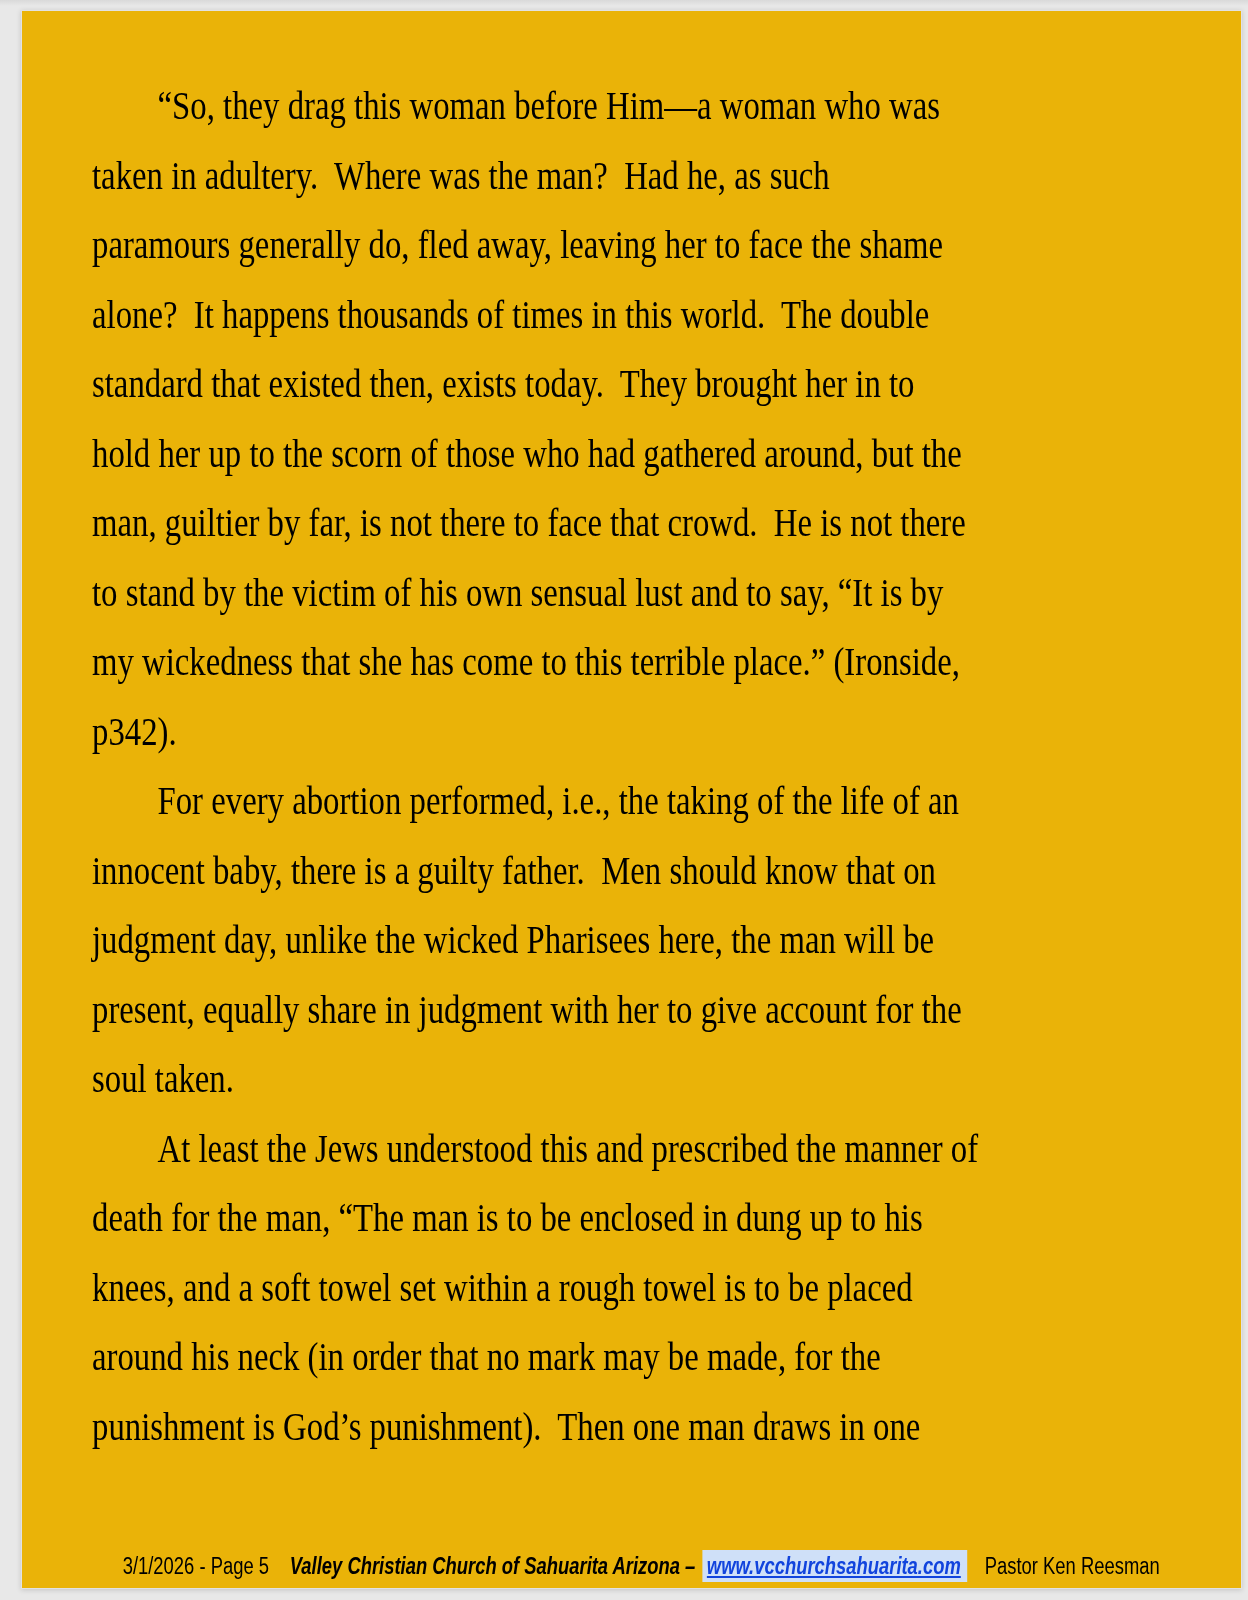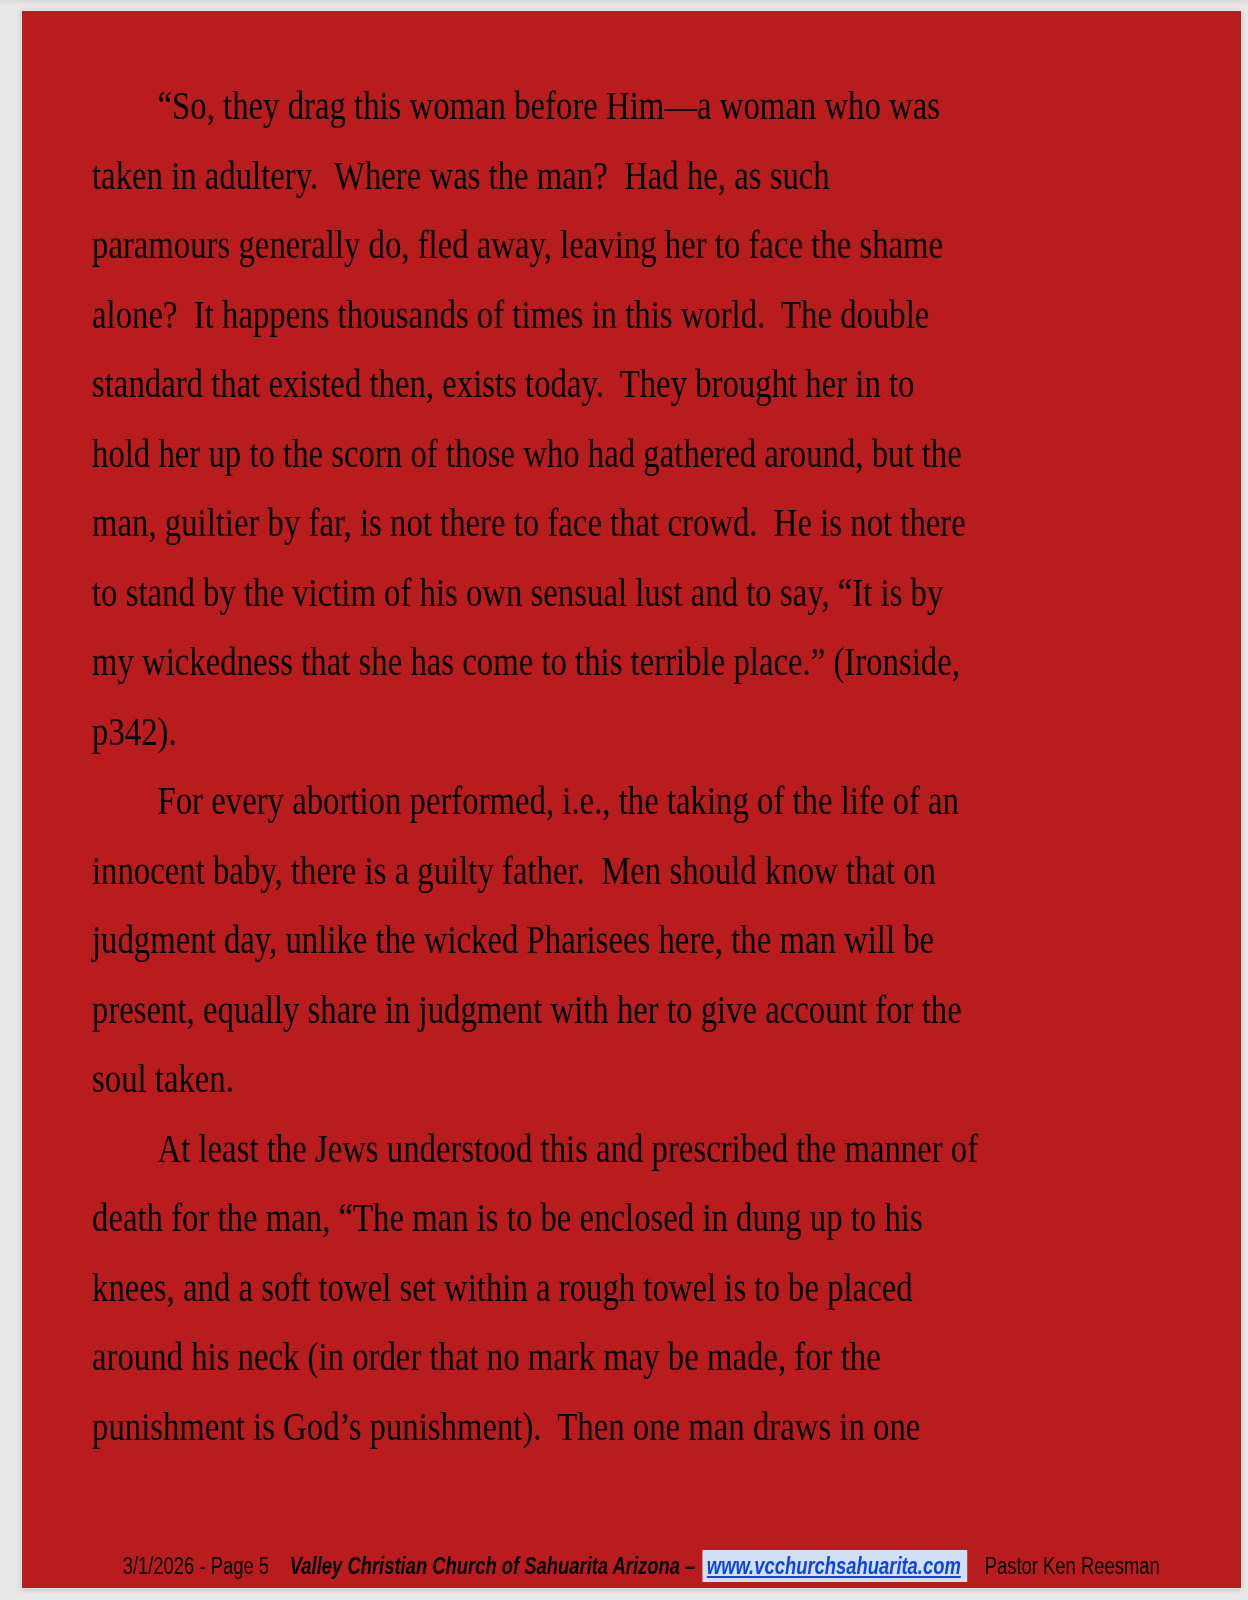--- a/index.html
+++ b/index.html
@@ -77,21 +77,21 @@
     margin-left: 2px;
   }
   .footer .pastor {
     margin-left: 22px;
   }
 </style>
 </head>
 <body>
 
 <div class="stage" style="background: rgb(232, 232, 232);">
-  <div class="paper" style="background: #b91c1c;">
+  <div class="paper" style="background: #eab308;">
 
     <div class="body-text">
         <div class="line indent">“So, they drag this woman before Him—a woman who was</div>
         <div class="line">taken in adultery.  Where was the man?  Had he, as such</div>
         <div class="line">paramours generally do, fled away, leaving her to face the shame</div>
         <div class="line">alone?  It happens thousands of times in this world.  The double</div>
         <div class="line">standard that existed then, exists today.  They brought her in to</div>
         <div class="line">hold her up to the scorn of those who had gathered around, but the</div>
         <div class="line">man, guiltier by far, is not there to face that crowd.  He is not there</div>
         <div class="line">to stand by the victim of his own sensual lust and to say, “It is by</div>

